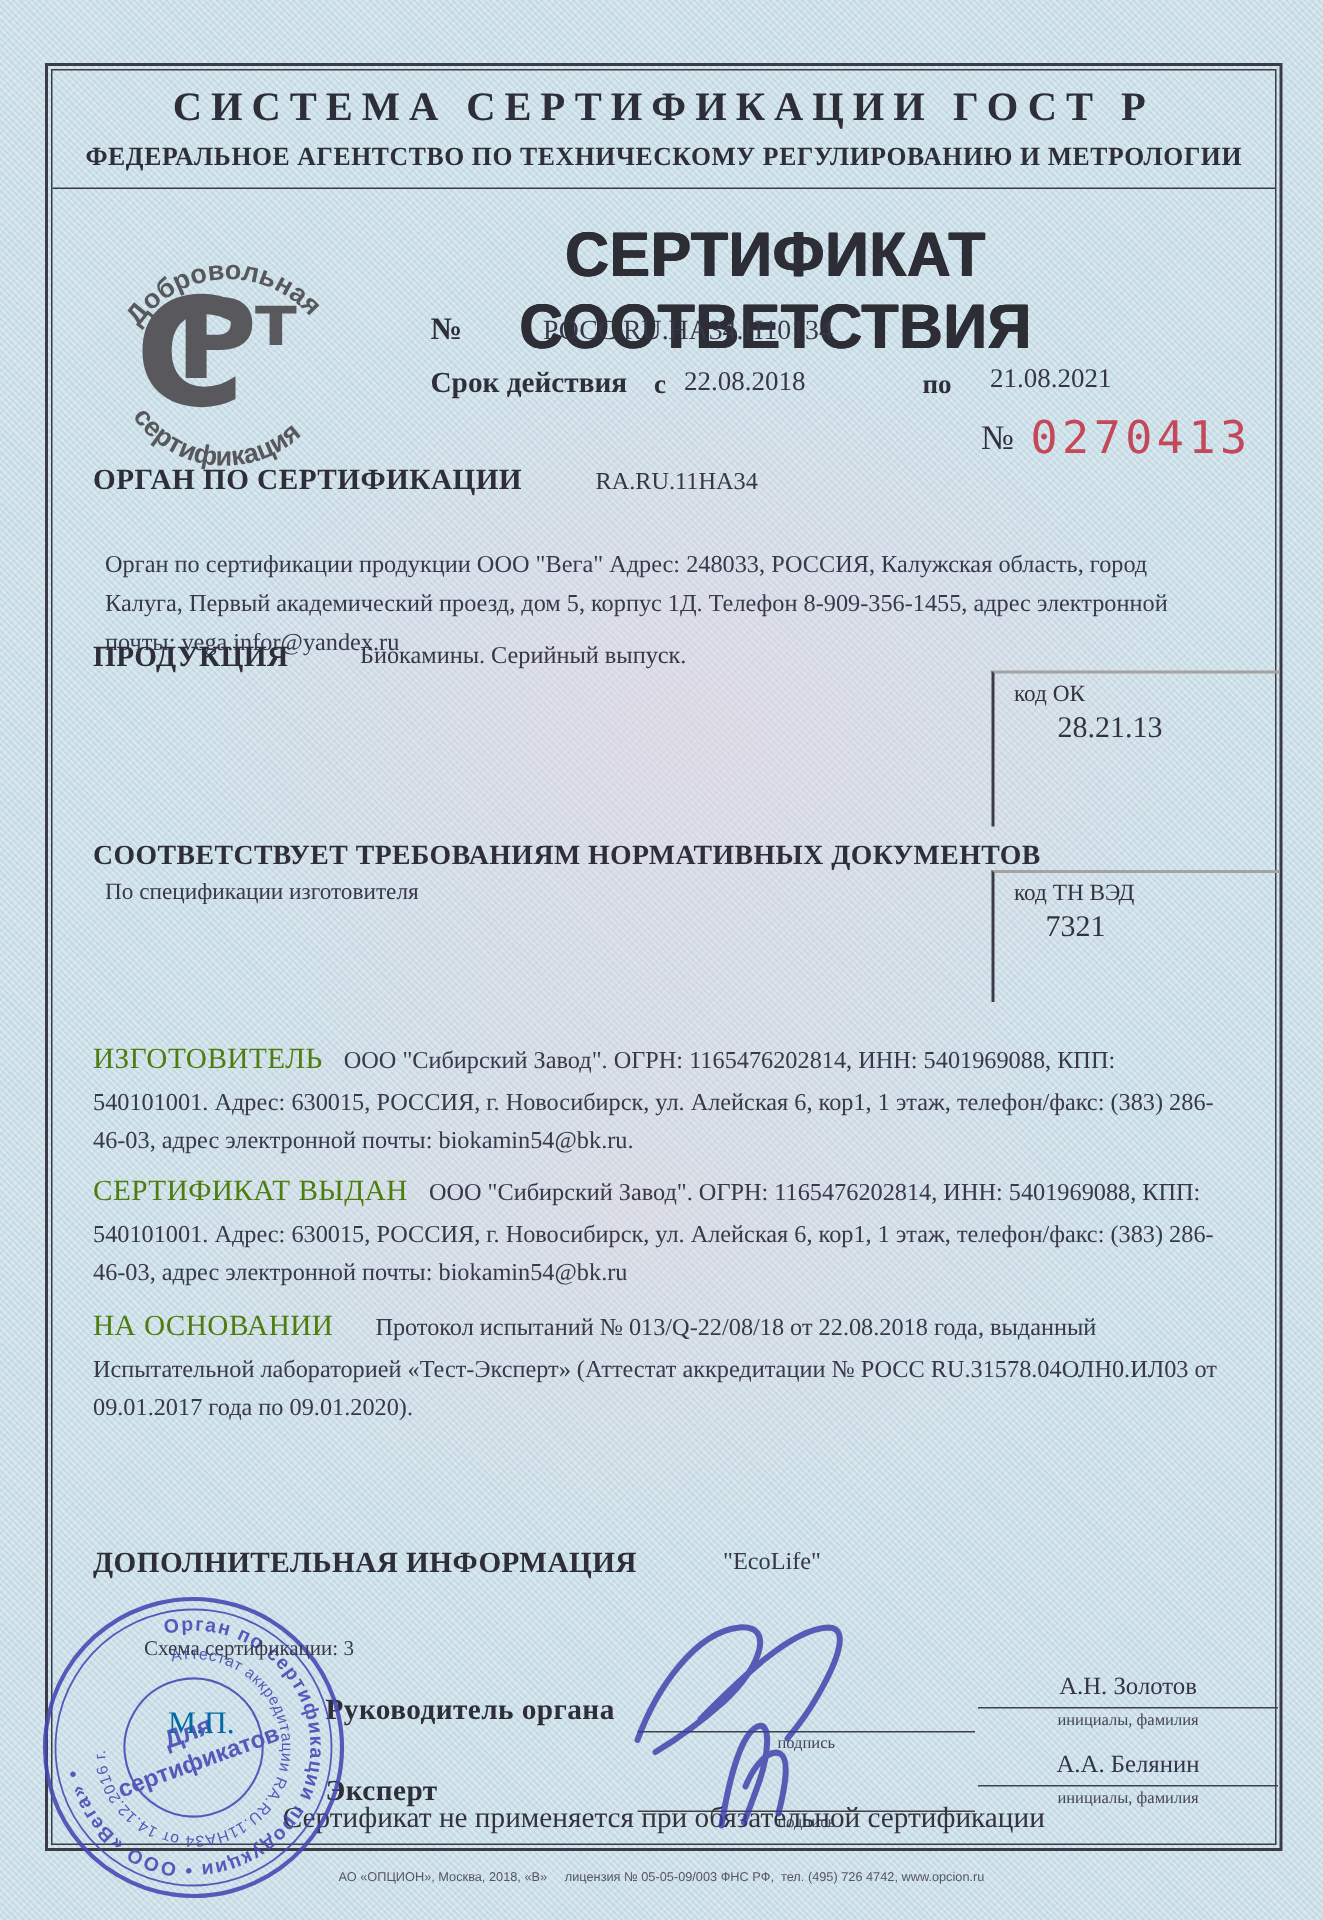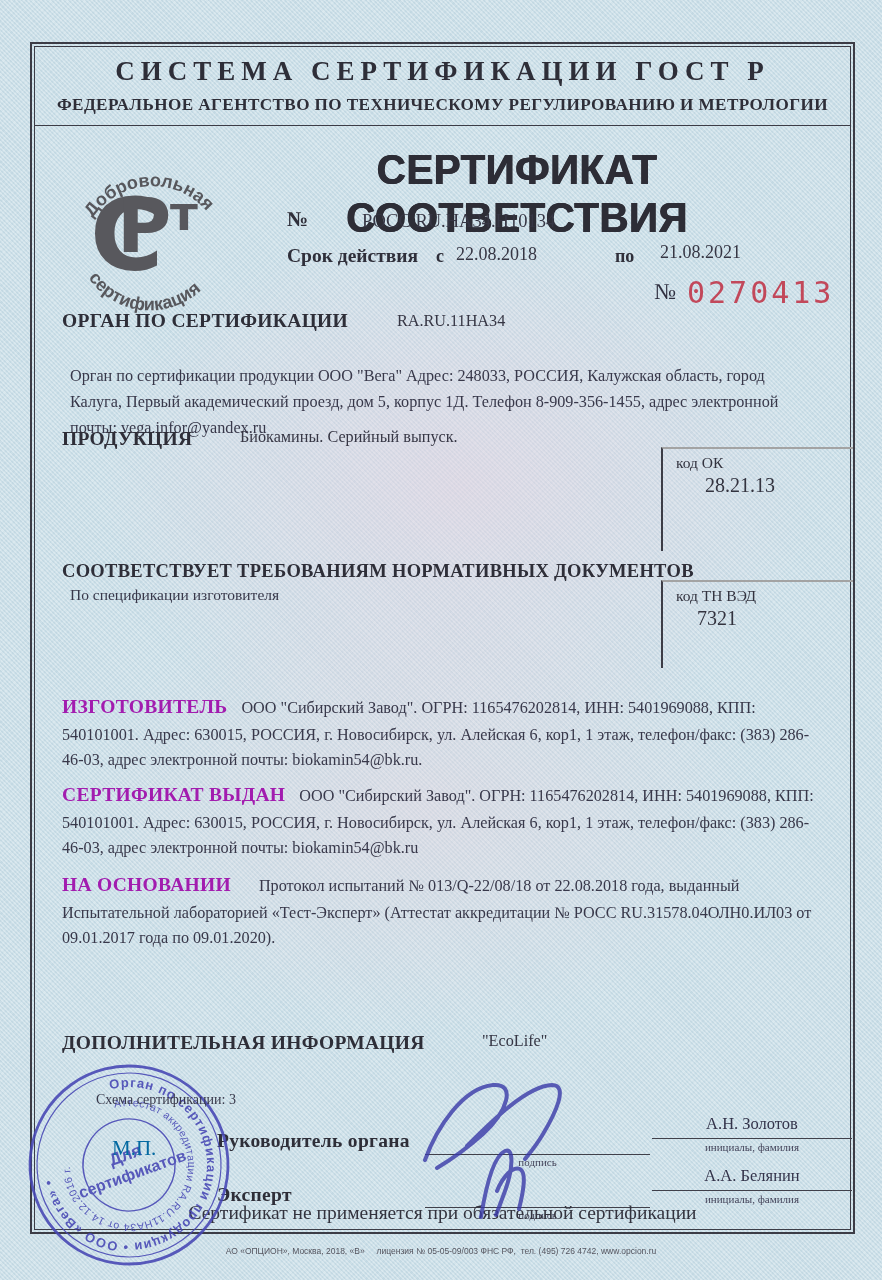--- a/index.html
+++ b/index.html
@@ -28,21 +28,21 @@
   .numrow-label{font-weight:bold;font-size:21px;color:#2f2f3a;}
   .serif16{font-size:16.2px;color:#363644;}
   .blank-no-label{font-size:23px;color:#303040;}
   .blank-no{font-family:"DejaVu Sans Mono",monospace;font-size:30px;letter-spacing:3px;color:#c2485a;}
   .sec-label{font-weight:bold;font-size:19.5px;color:#2e2e38;letter-spacing:.3px;}
   .body-text{font-size:16.2px;line-height:1.6;color:#38384a;}
   .code-box{border-top:2px solid #a3a3a3;border-left:2px solid #3c3c46;}
   .code-box .cl{font-size:15.5px;color:#33333f;padding:5px 0 0 13px;}
   .code-box .cv{font-size:20px;color:#33333f;padding:2px 0 0 42px;}
   .para{margin:0;font-size:16.2px;line-height:1.58;color:#38384a;}
-  .para .plabel{font-weight:bold;font-size:19.5px;color:#a21caf;margin-right:14px;letter-spacing:.3px;}
+  .para .plabel{font-weight:normal;font-size:19.5px;color:#4d7c0f;margin-right:14px;letter-spacing:.3px;}
   .sig-line{border-bottom:1.5px solid #40404a;}
   .tiny-cap{font-size:11px;color:#44445a;text-align:center;}
   .name-val{font-size:16.5px;color:#33334a;text-align:center;}
   .mp{font-size:21px;color:#0369a1;z-index:6;}
   .bottom-note{left:0;width:100%;text-align:center;font-size:19.5px;color:#33333e;}
   .print-footer{position:absolute;left:0;width:882px;top:1246px;text-align:center;
     font-family:"Liberation Sans",sans-serif;font-size:8.5px;color:#55555f;white-space:pre;}
   .stamp-wrap{position:absolute;left:22px;top:1058px;width:214px;height:214px;transform:rotate(-14deg);opacity:.88;z-index:5;}
   .sig-svg{position:absolute;left:405px;top:1072px;z-index:6;}
 </style>

